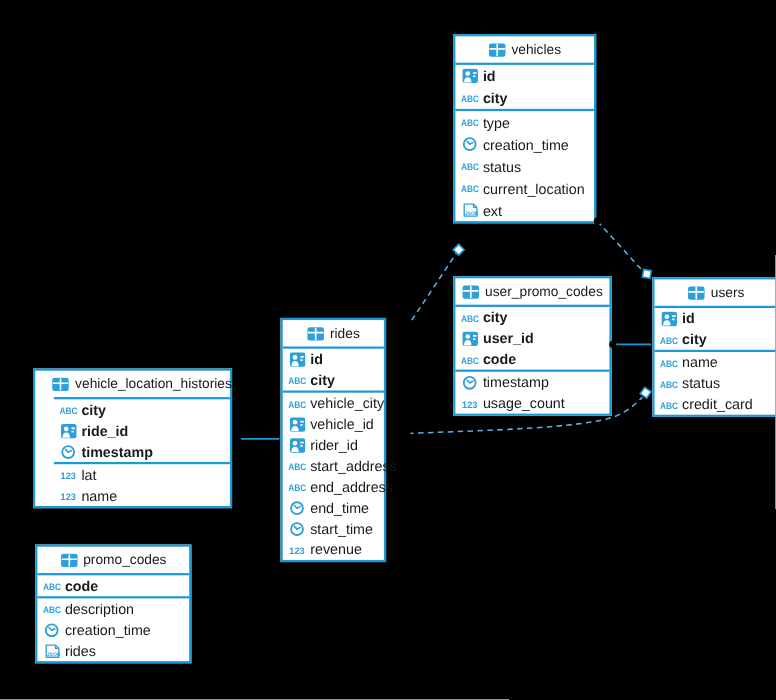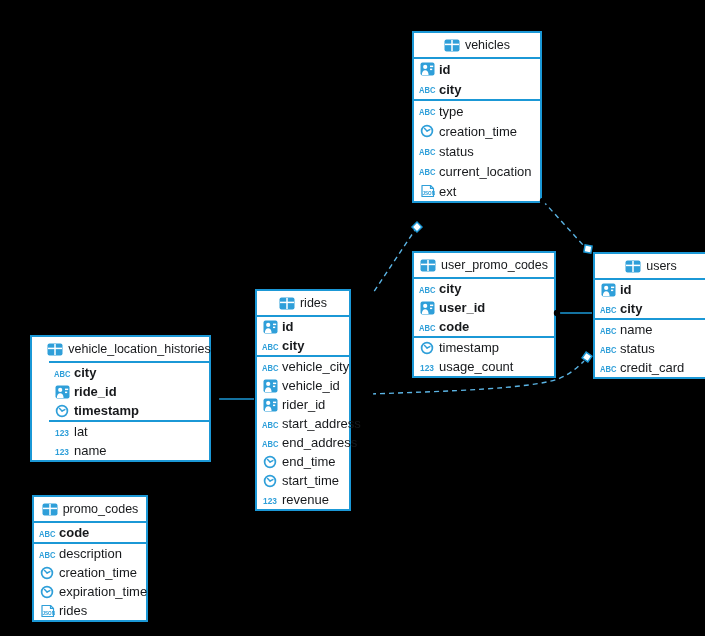--- a/index.html
+++ b/index.html
@@ -410,21 +410,21 @@
         <span class="ficon">
             <svg width="15" height="12" viewBox="0 0 15 12">
               <text x="0" y="9.5" font-family="Liberation Sans, sans-serif" font-size="8.5" font-weight="bold" fill="#2f9fd9" textLength="14" lengthAdjust="spacingAndGlyphs">123</text>
             </svg>
           </span>
         <span>name</span>
       </div>
     </div>
   </div>
 
-  <div class="erd-table" style="left:32px;top:495px;width:116px;">
+  <div class="erd-table" style="left:32px;top:495px;width:142px;">
     <div class="thead">
       <span class="ticon">
           <svg width="16" height="13" viewBox="0 0 16 13">
             <rect x="0.5" y="0.5" width="15" height="12" rx="2" fill="#2f9fd9"></rect>
             <line x1="1" y1="5.4" x2="15" y2="5.4" stroke="#fff" stroke-width="1.5"></line>
             <line x1="8" y1="1" x2="8" y2="12" stroke="#fff" stroke-width="1.5"></line>
           </svg>
         </span>
       <span>promo_codes</span>
     </div>
@@ -449,30 +449,20 @@
       </div>
       <div class="frow">
         <span class="ficon">
             <svg width="14" height="14" viewBox="0 0 14 14">
               <circle cx="7" cy="7" r="5.4" fill="#fff" stroke="#2f9fd9" stroke-width="1.7"></circle>
               <line x1="7" y1="7" x2="4.6" y2="4.5" stroke="#2f9fd9" stroke-width="1.4" stroke-linecap="round"></line>
               <line x1="7" y1="7" x2="9.9" y2="5.6" stroke="#2f9fd9" stroke-width="1.4" stroke-linecap="round"></line>
             </svg>
           </span>
         <span>creation_time</span>
-      </div>
-      <div class="frow">
-        <span class="ficon">
-            <svg width="14" height="14" viewBox="0 0 14 14">
-              <circle cx="7" cy="7" r="5.4" fill="#fff" stroke="#2f9fd9" stroke-width="1.7"></circle>
-              <line x1="7" y1="7" x2="4.6" y2="4.5" stroke="#2f9fd9" stroke-width="1.4" stroke-linecap="round"></line>
-              <line x1="7" y1="7" x2="9.9" y2="5.6" stroke="#2f9fd9" stroke-width="1.4" stroke-linecap="round"></line>
-            </svg>
-          </span>
-        <span>expiration_time</span>
       </div>
       <div class="frow">
         <span class="ficon">
             <svg width="15" height="14" viewBox="0 0 15 14">
               <path d="M2 1.5 H10.5 L13.5 4.5 V12.5 H2 Z" fill="#fff" stroke="#2f9fd9" stroke-width="1.2" stroke-linejoin="round"></path>
               <path d="M10.5 1.5 V4.5 H13.5" fill="none" stroke="#2f9fd9" stroke-width="1.2" stroke-linejoin="round"></path>
               <text x="2.5" y="11.2" font-family="Liberation Sans, sans-serif" font-size="4.6" font-weight="bold" fill="#2f9fd9">JSON</text>
             </svg>
           </span>
         <span>rides</span>

